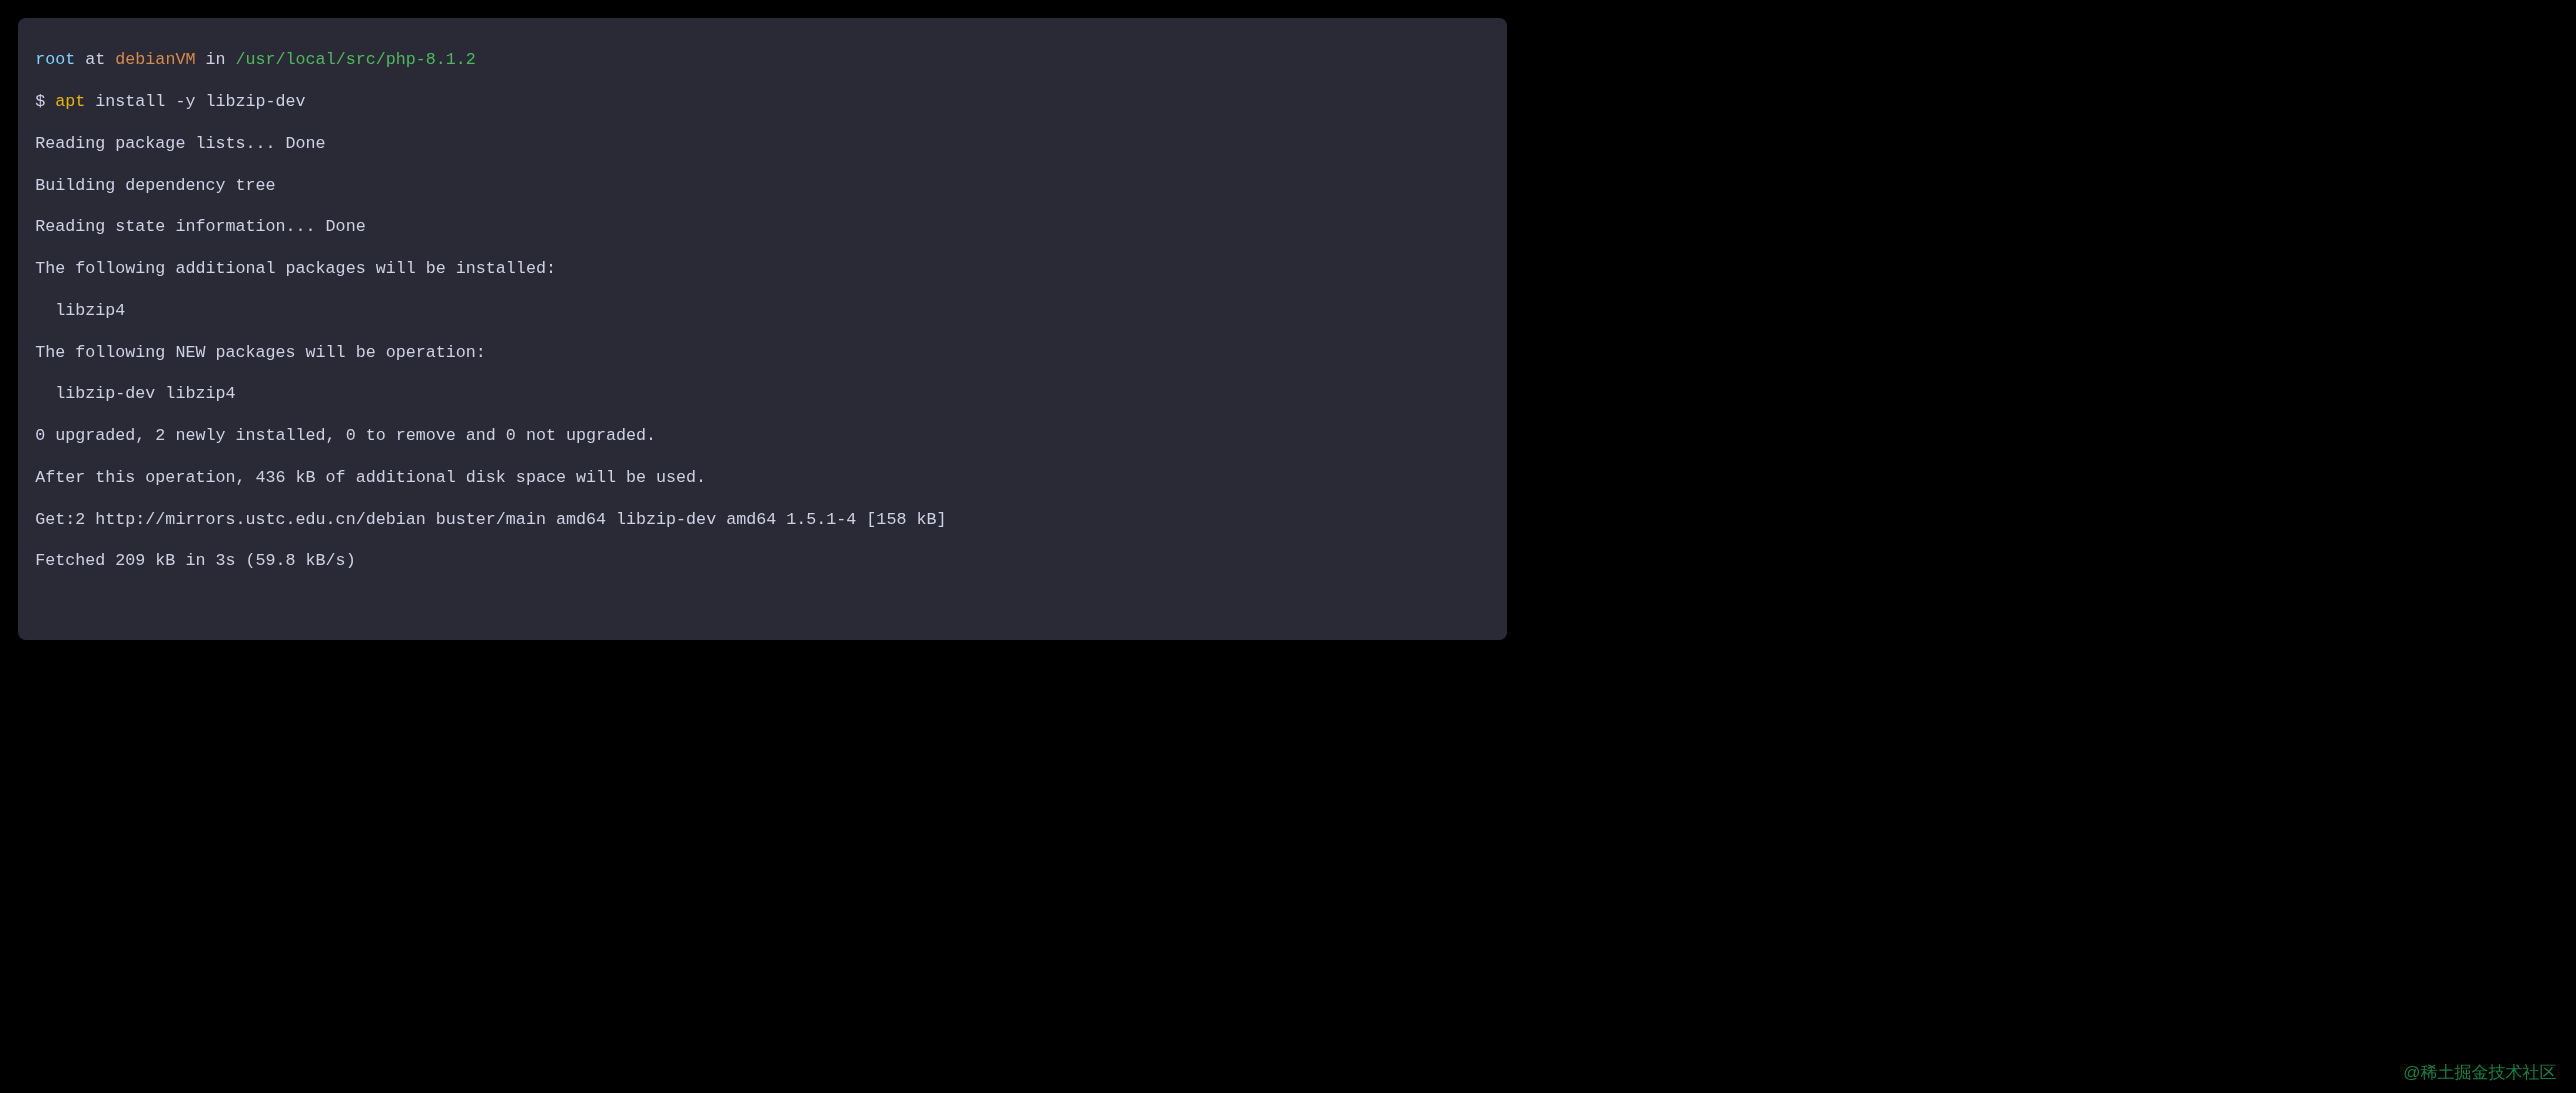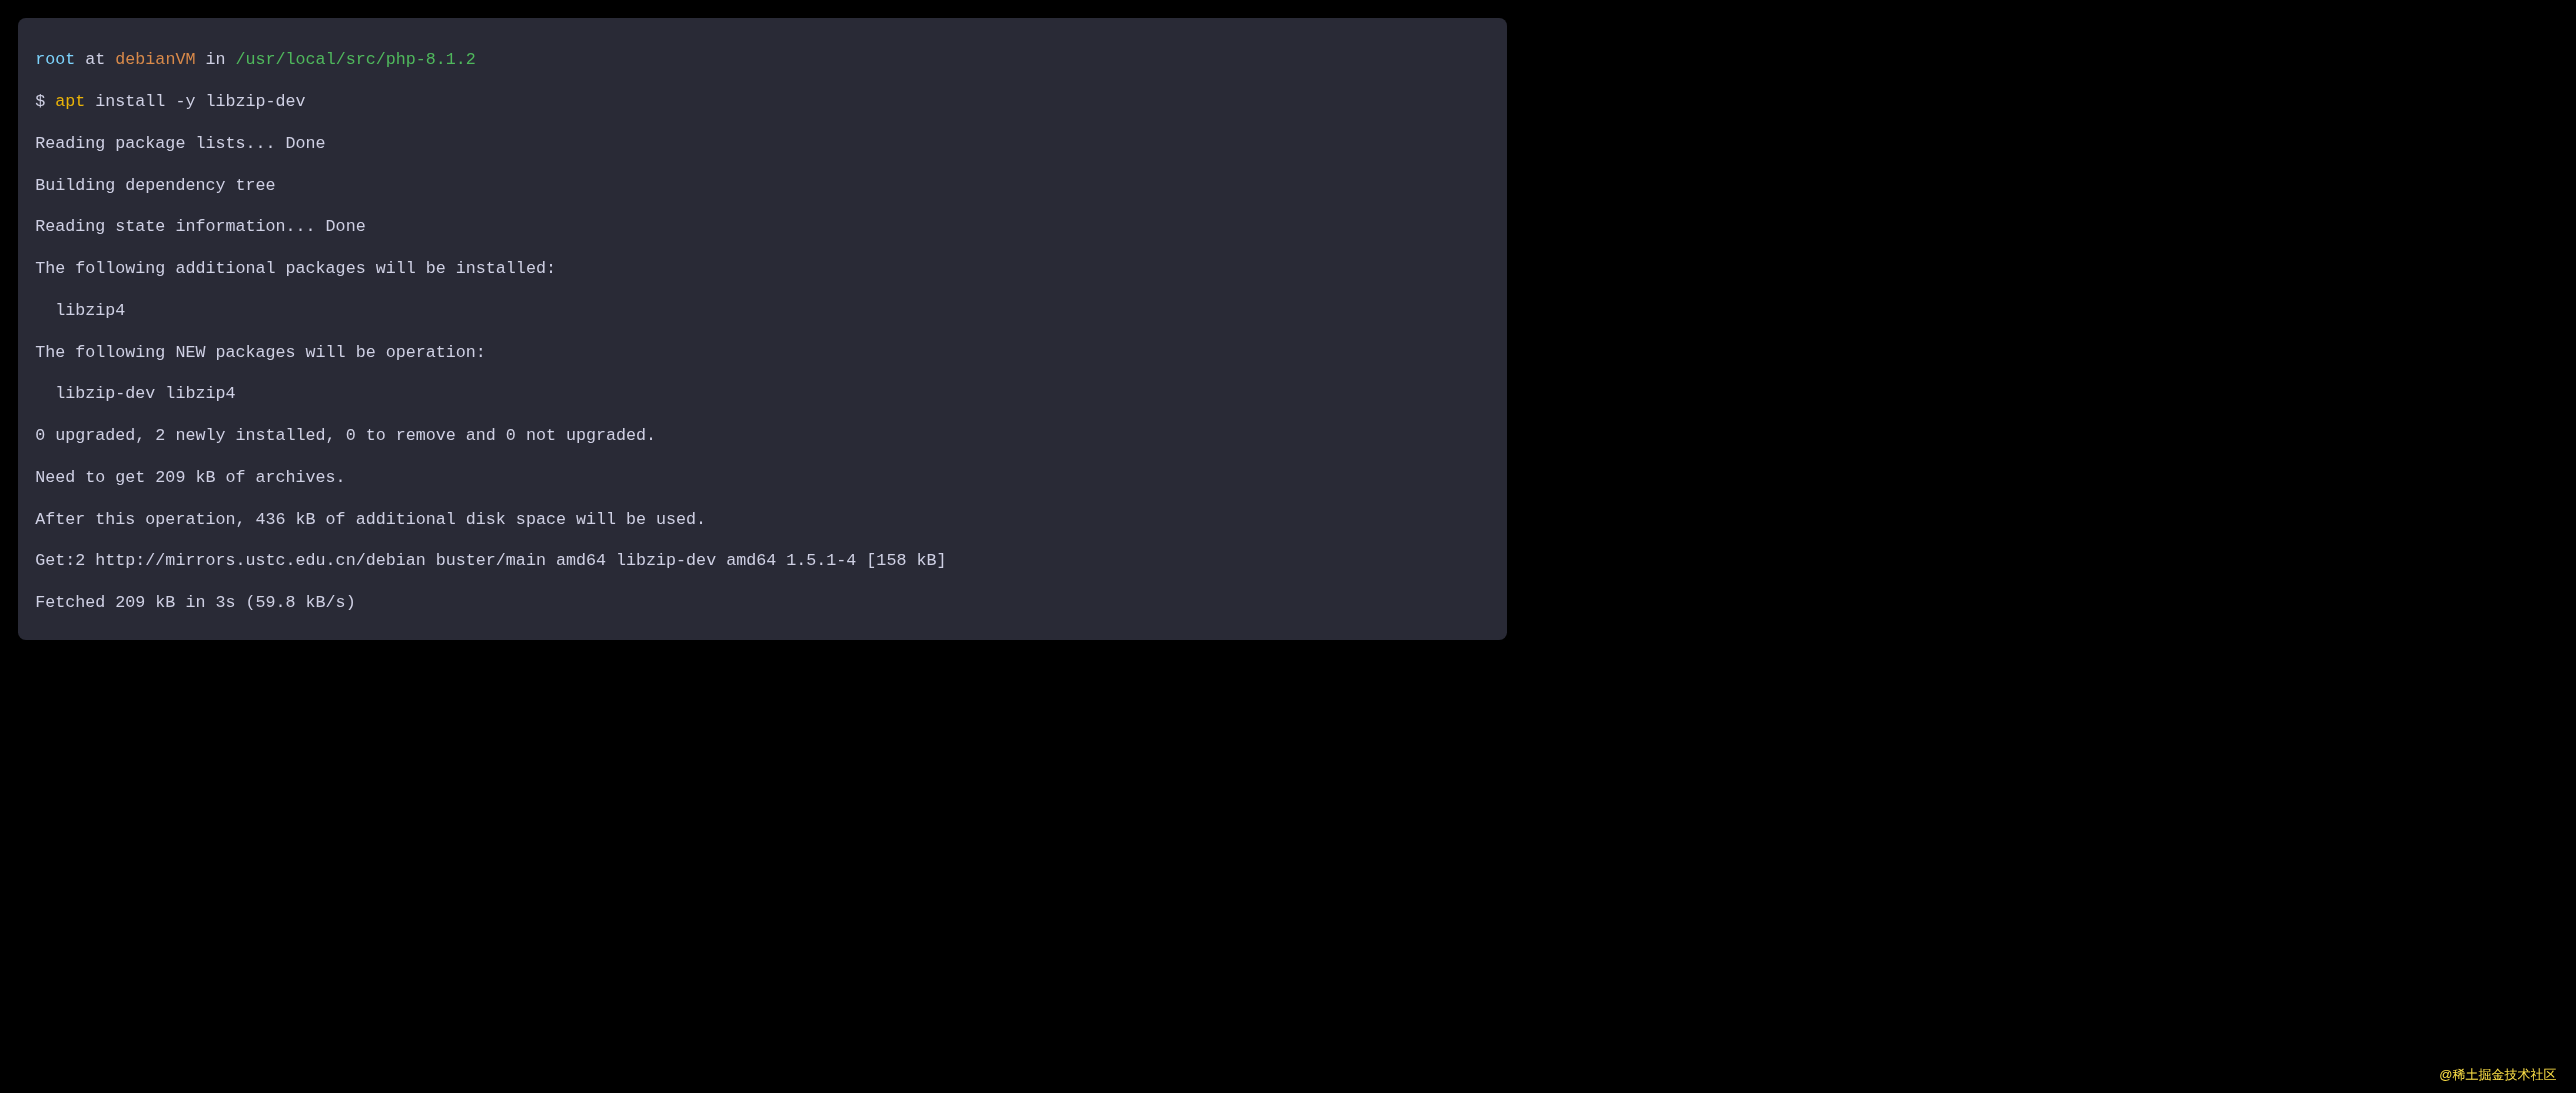--- a/index.html
+++ b/index.html
@@ -35,43 +35,42 @@
     .in { color: #cfd0e4; margin-top: 16px; }
     .path { color: #4fb85c; }
     .prompt-symbol { color: #cfd0e4; }
     .command { color: #eab308; }
     .args { color: #cfd0e4; }
     .output { color: #cfd0e4; }
     .watermark {
       position: fixed;
       right: 19.6px;
       bottom: 9.8px;
-      color: #fde047;
-      font-size: 13px;
+      color: #15803d;
+      font-size: 17px;
       font-family: sans-serif;
       margin-top: 23px;
     }
     .line { display: block; }
   </style>
 </head>
 <body>
 
 <div class="terminal">
   <div class="terminal-content">
 <span class="line"><span class="user">root</span><span class="at"> at </span><span class="host">debianVM</span><span class="in"> in </span><span class="path">/usr/local/src/php-8.1.2</span></span>
 <span class="line"><span class="prompt-symbol">$ </span><span class="command">apt</span><span class="args"> install -y libzip-dev</span></span>
 <span class="line output">Reading package lists... Done</span>
 <span class="line output">Building dependency tree</span>
 <span class="line output">Reading state information... Done</span>
 <span class="line output">The following additional packages will be installed:</span>
 <span class="line output">  libzip4</span>
 <span class="line output">The following NEW packages will be operation:</span>
 <span class="line output">  libzip-dev libzip4</span>
 <span class="line output">0 upgraded, 2 newly installed, 0 to remove and 0 not upgraded.</span>
-<span class="line output">Need to get 209 kB of archives.</span>
 <span class="line output">After this operation, 436 kB of additional disk space will be used.</span>
 <span class="line output">Get:2 http://mirrors.ustc.edu.cn/debian buster/main amd64 libzip-dev amd64 1.5.1-4 [158 kB]</span>
 <span class="line output">Fetched 209 kB in 3s (59.8 kB/s)</span>
 
 
 
 
 
 
 

